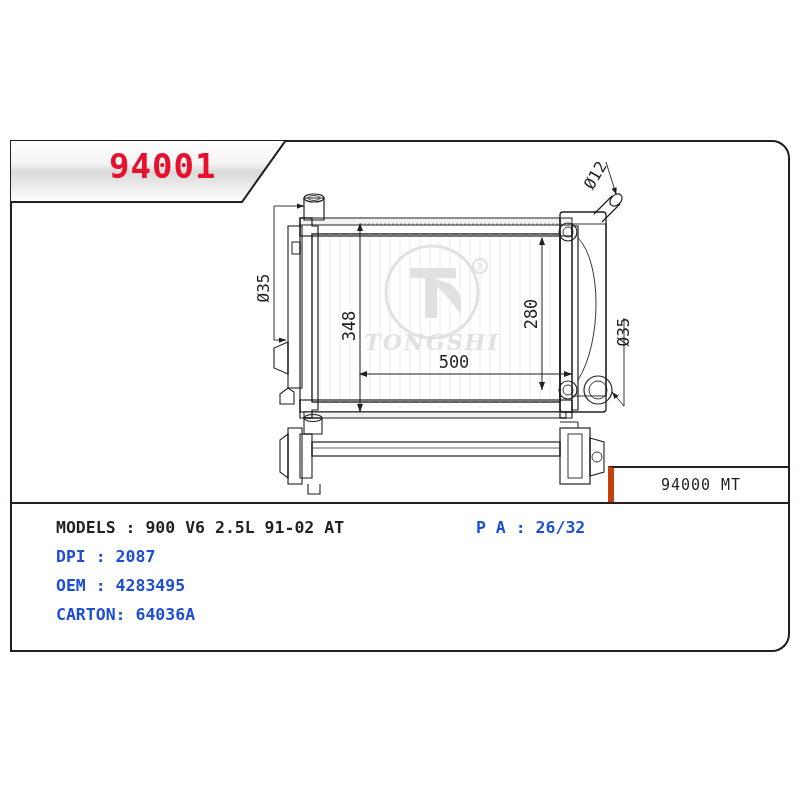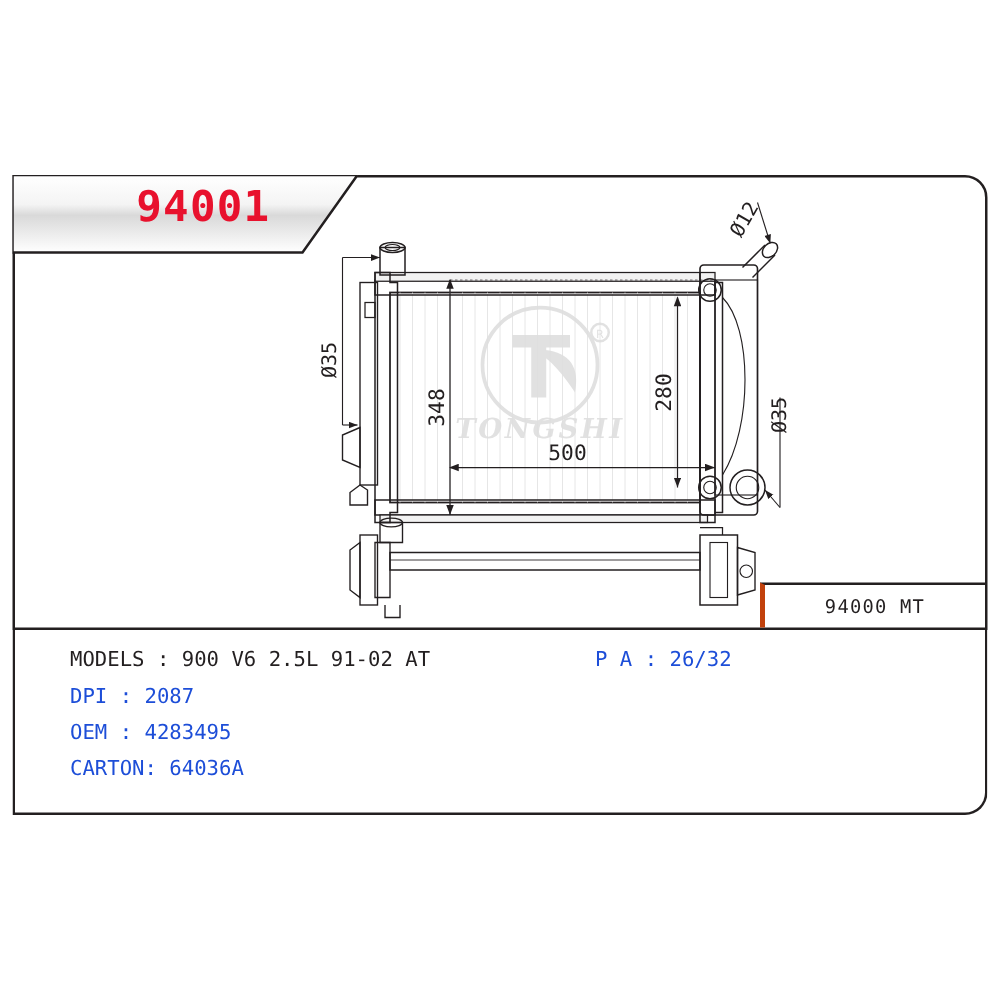--- a/index.html
+++ b/index.html
@@ -74,39 +74,40 @@
     width: 780px; height: 364px;
   }
   
   .mt-box {
     position: absolute;
     right: 0;
     bottom: 0;
     width: 180px;
     height: 36px;
     box-sizing: border-box;
-    border-left: 4px solid #c2410c;
+    border-left: 6px solid #c2410c;
     border-top: 2px solid #231f20;
     display: flex;
     align-items: center;
     justify-content: center;
   }
   .mt-box span {
     font-family: "DejaVu Sans Mono", monospace;
     font-size: 15px;
     color: #231f20;
     letter-spacing: 1px;
   }
   
   .specs {
     position: absolute;
     left: 0; top: 0;
     width: 780px; height: 148px;
     padding: 14px 0 0 44px;
     box-sizing: border-box;
+    font-weight: bold;
   }
   .spec-row {
     display: flex;
     align-items: baseline;
     height: 29px;
   }
   .spec-left {
     width: 420px;
     font-family: "DejaVu Sans Mono", monospace;
     font-size: 16.5px;

